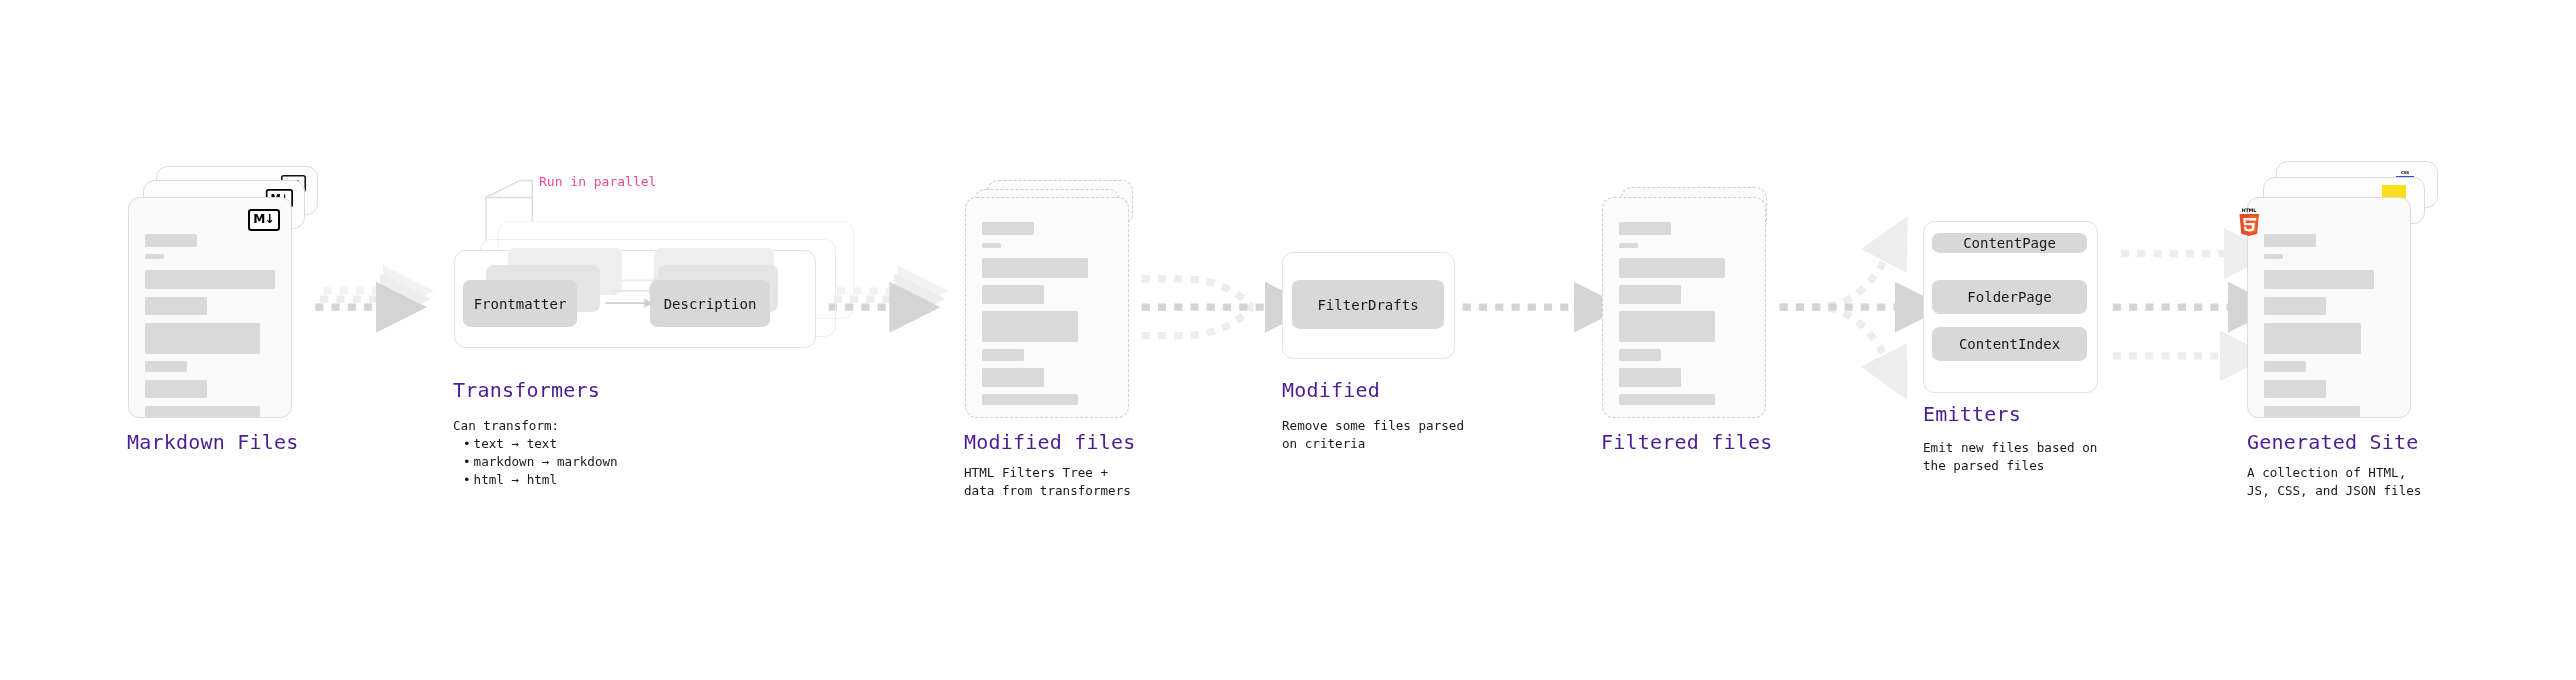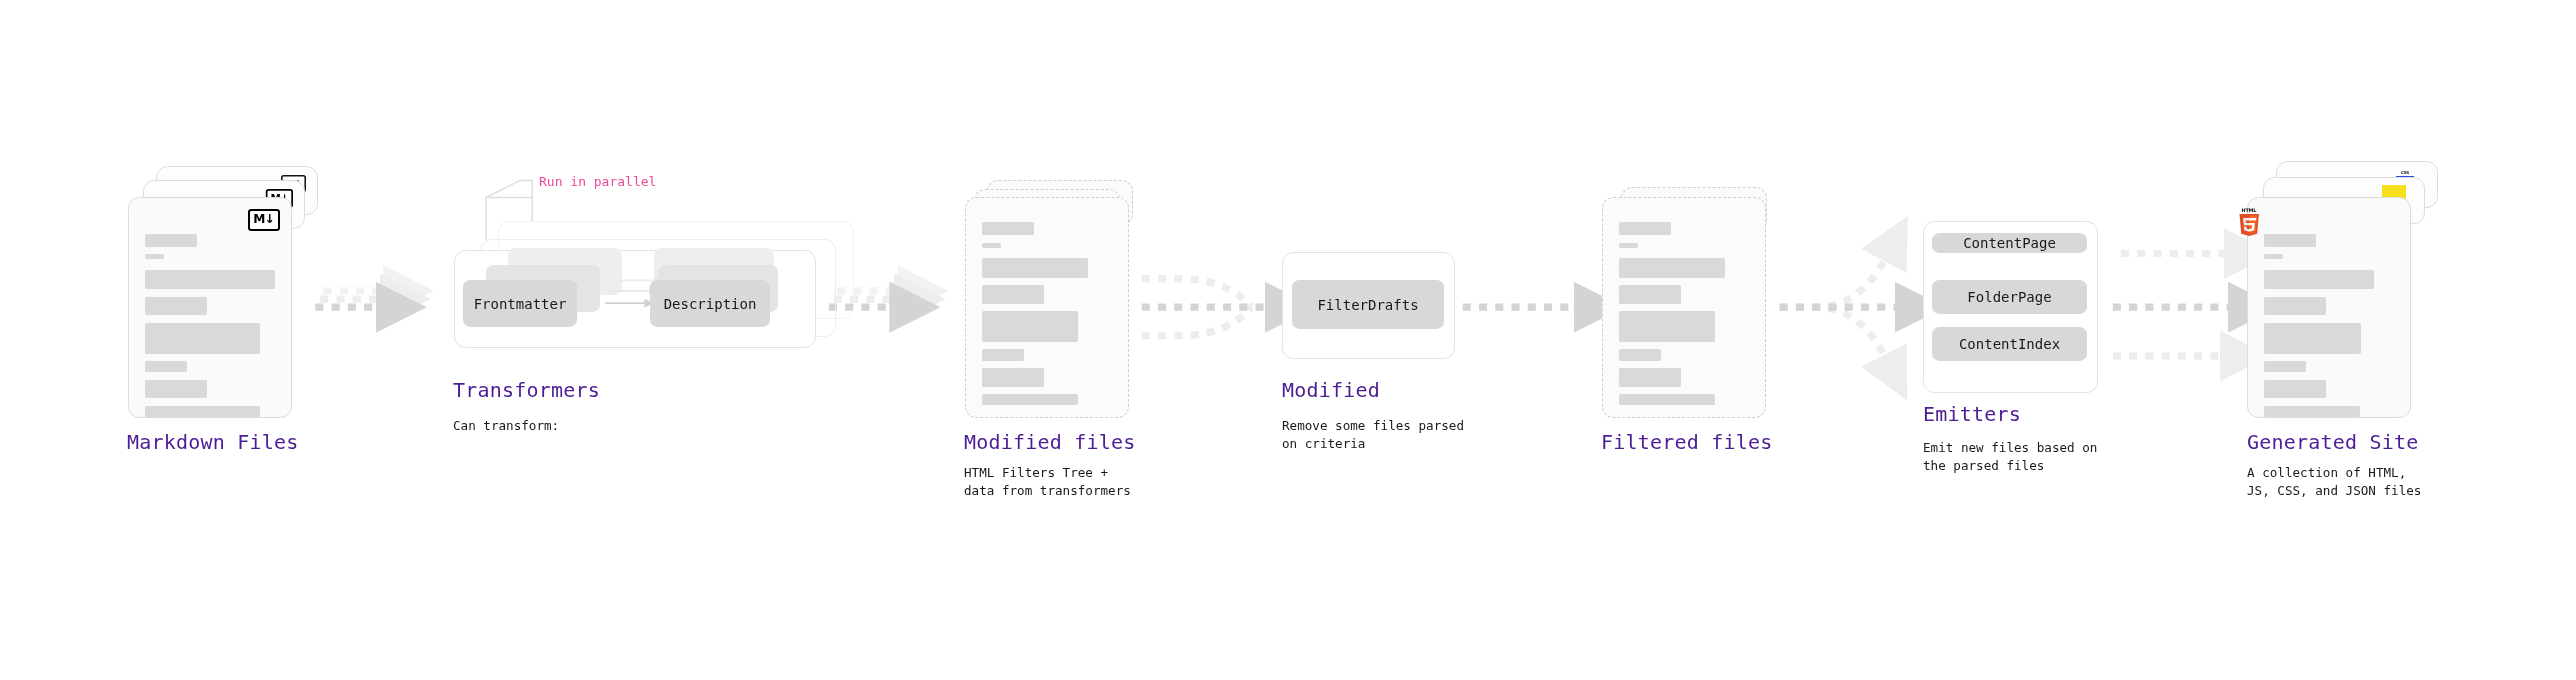--- a/index.html
+++ b/index.html
@@ -257,20 +257,25 @@
     </svg>
 
     <div class="pill" style="left:463px; top:280px; width:114px; height:47px;">Frontmatter</div>
     <div class="pill" style="left:650px; top:280px; width:120px; height:47px;">Description</div>
   </div>
 
   <div class="parallel-label" style="left:539px; top:174px;">Run in parallel</div>
 
   <div class="caption-title" style="left:453px; top:378px;">Transformers</div>
   <div class="caption-sub" style="left:453px; top:417px;">Can transform:</div>
+  <ul class="caption-list" style="left:463px; top:435px;">
+    <li class="bullet">text → text</li>
+    <li class="bullet">markdown → markdown</li>
+    <li class="bullet">html → html</li>
+  </ul>
 
   <div class="card-stack node">
     <div class="card ghost" style="left:987px; top:180px; width:146px; height:45px;"></div>
     <div class="card ghost" style="left:974px; top:189px; width:146px; height:45px;"></div>
     <div class="card ghost" style="left:965px; top:197px; width:164px; height:221px;">
       <div class="card-body" style="top:24.4px;">
         <div class="bar" style="width:52px;height:13px;"></div>
         <div class="bar" style="width:18.7px;height:4.9px;margin-bottom:10.6px;"></div>
         <div class="bar" style="width:82%;height:19.5px;"></div>
         <div class="bar" style="width:48%;height:18.7px;"></div>

